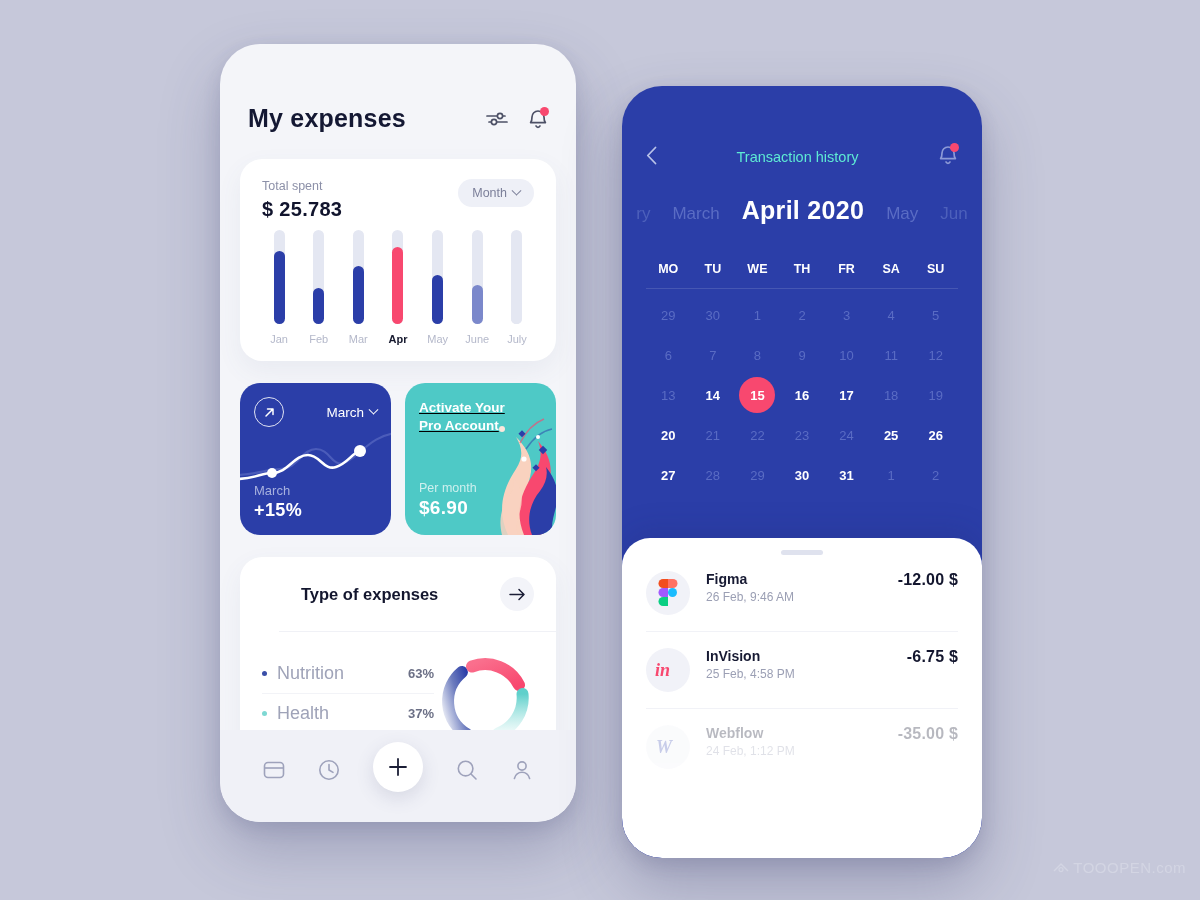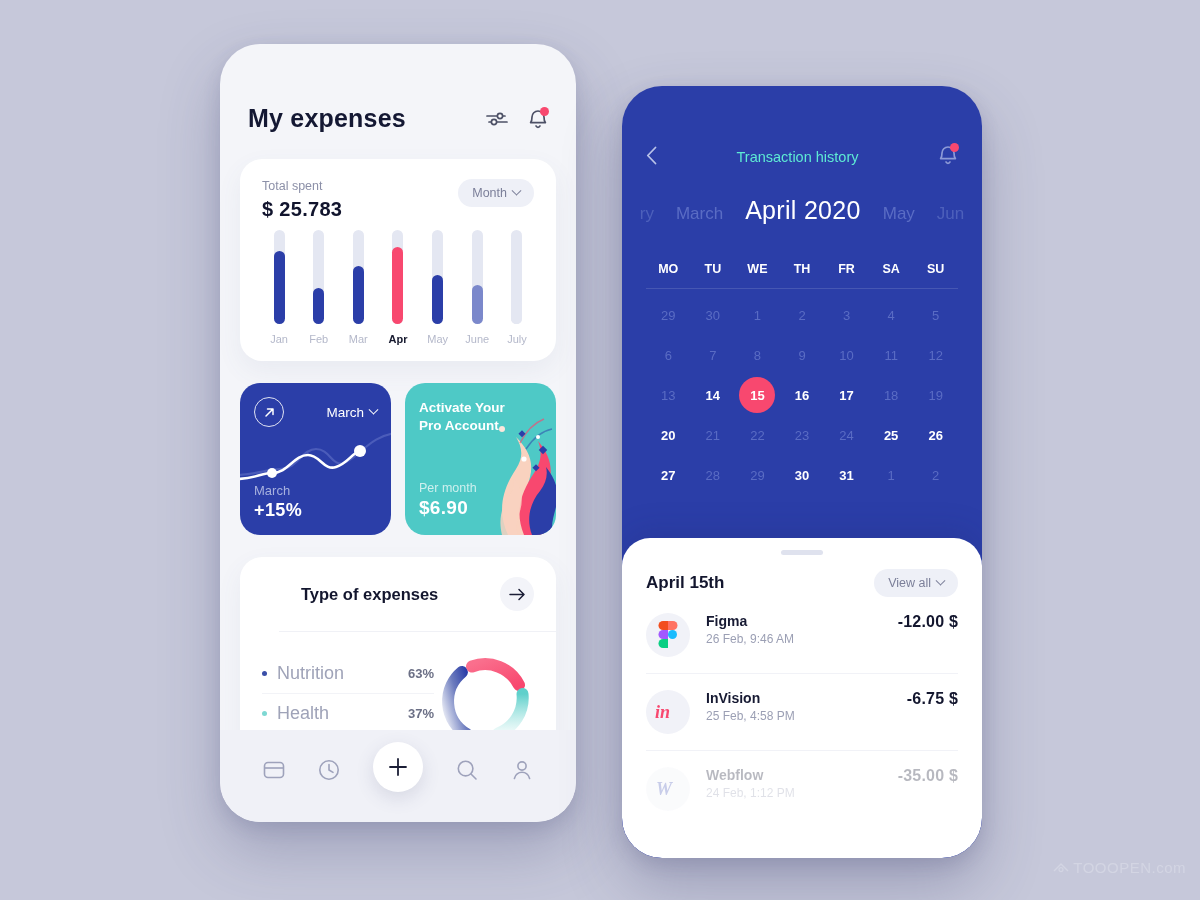--- a/index.html
+++ b/index.html
@@ -95,21 +95,21 @@
   .income-month { display: flex; align-items: center; gap: 6px;
                   color: #ffffff; font-size: 13.5px; }
   .income-bottom { position: absolute; left: 14px; bottom: 14px; }
   .income-lab { font-size: 13px; color: #a7b1de; margin-bottom: 2px; }
   .income-val { font-size: 18px; color: #ffffff; font-weight: bold; letter-spacing: .4px; }
   .income-svg { position: absolute; left: 0; top: 0; width: 154px; height: 152px; }
 
   .pro-card {
     position: relative; overflow: hidden;
     width: 154px; height: 152px;
-    background: #4ec9c6; border-radius: 20px; padding: 16px 14px;
+    background: #4ec9c6; border-radius: 20px; padding: 16px 14px; text-decoration: underline;
   }
   .pro-title { font-size: 13.5px; color: #ffffff; font-weight: bold; line-height: 1.35; }
   .pro-bottom { position: absolute; left: 14px; bottom: 16px; }
   .pro-lab { font-size: 12.5px; color: #cdf0ee; margin-bottom: 2px; }
   .pro-val { font-size: 19px; color: #ffffff; font-weight: bold; letter-spacing: .3px; }
   .pro-svg { position: absolute; right: -4px; bottom: 0; width: 92px; height: 132px; }
 
   
   .type-card { margin: 22px 20px 0 20px; padding: 0; overflow: hidden;
                border-radius: 22px 22px 0 0; }
@@ -151,21 +151,21 @@
   .r-header { display: flex; align-items: center; padding: 58px 24px 0 24px; position: relative; }
   .back-ic { color: #b9c2e8; cursor: pointer; }
   .r-title { flex: 1; text-align: center; font-size: 14.5px; color: #5eead4; }
   .r-bell { position: relative; color: #8d9ad6; cursor: pointer; }
 
   .month-strip {
     display: flex; align-items: baseline; justify-content: center;
     gap: 22px; margin-top: 26px; padding: 0 6px; overflow: hidden; height: 40px;
   }
   .mo { font-size: 17px; color: #5a6cc4; white-space: nowrap; cursor: pointer; }
-  .mo.cur { font-size: 25px; color: #ffffff; font-weight: normal; letter-spacing: .3px; }
+  .mo.cur { font-size: 25px; color: #ffffff; font-weight: bold; letter-spacing: .3px; }
   .mo.edge { color: #4d60bb; }
 
   .cal { margin: 26px 24px 0 24px; }
   .cal-dow { display: grid; grid-template-columns: repeat(7,1fr);
              padding-bottom: 12px; border-bottom: 1px solid rgba(255,255,255,.13); }
   .cal-dow span { text-align: center; font-size: 12.5px; color: #ffffff; font-weight: bold; }
   .cal-grid { display: grid; grid-template-columns: repeat(7,1fr); margin-top: 6px; }
   .cday { height: 40px; display: flex; align-items: center; justify-content: center;
           font-size: 13px; cursor: pointer; }
   .cday.dim { color: #5a6cc4; }
@@ -572,27 +572,20 @@
             <span>1</span>
           </div>
           <div class="cday dim">
             <span>2</span>
           </div>
         </div>
     </div>
 
     <div class="sheet">
       <div class="grab"></div>
-      <div class="sheet-head">
-        <div class="sheet-date">April 15th</div>
-        <div class="pill">
-          <span>View all</span>
-          <span class="chev"></span>
-        </div>
-      </div>
       <div id="txlist">
           <div class="tx">
             <div class="tx-av">
               <svg width="20" height="28" viewBox="0 0 20 28">
                 <path d="M10 0H5a4.5 4.5 0 000 9h5V0z" fill="#f24e1e"></path>
                 <path d="M10 0h5a4.5 4.5 0 010 9h-5V0z" fill="#ff7262"></path>
                 <path d="M10 9H5a4.5 4.5 0 000 9h5V9z" fill="#a259ff"></path>
                 <path d="M10 18H5a4.5 4.5 0 100 9h5v-9z" fill="#0acf83"></path>
                 <circle cx="14.5" cy="13.5" r="4.5" fill="#1abcfe"></circle>
               </svg>

